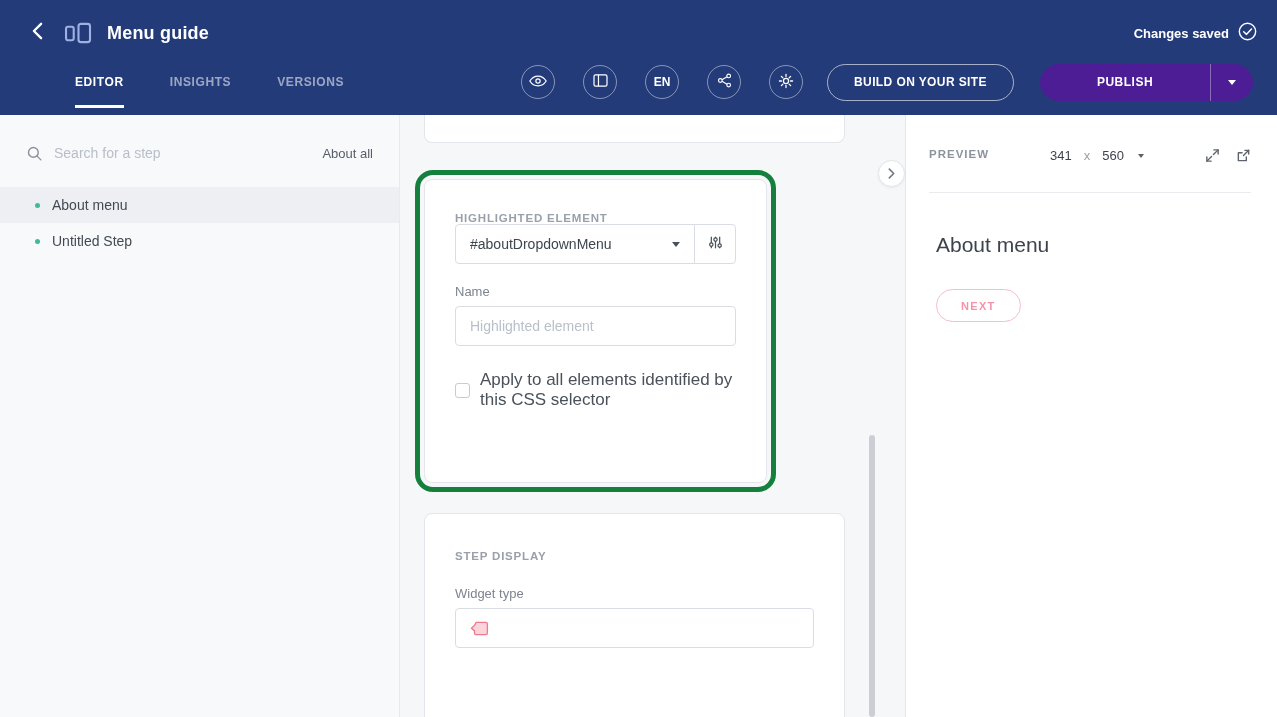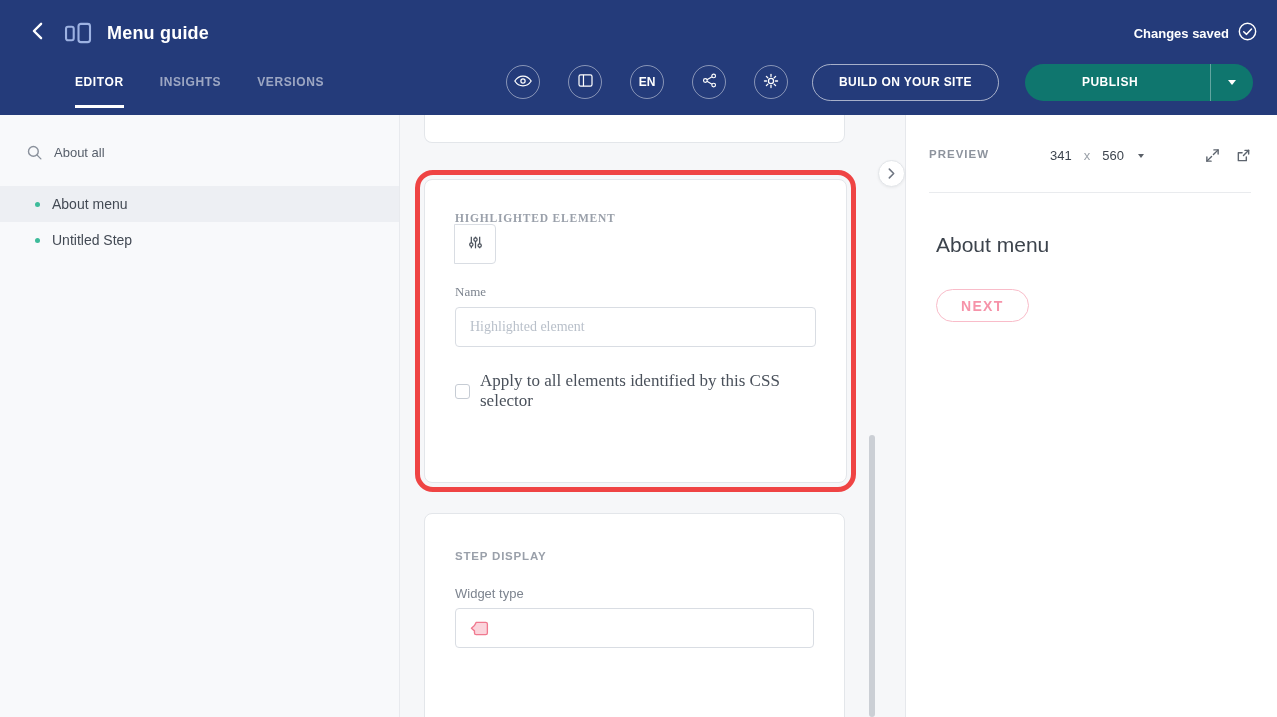--- a/index.html
+++ b/index.html
@@ -13,31 +13,31 @@
 
   
   .topbar { position:absolute; top:0; left:0; right:0; height:115px; background:#243b7a; color:#fff; }
   .topbar-row1 { display:flex; align-items:center; height:56px; padding:10px 20px 0 24px; }
   .back-btn { width:26px; height:26px; display:flex; align-items:center; justify-content:center; cursor:pointer; margin-right:14px; }
   .logo-ic { margin-right:14px; display:flex; align-items:center; }
   .app-title { font-size:18px; font-weight:600; letter-spacing:.2px; }
   .spacer { flex:1; }
   .changes-saved { display:flex; align-items:center; gap:9px; font-size:13px; font-weight:700; }
   .topbar-row2 { display:flex; align-items:center; height:52px; padding:0 24px 0 75px; }
-  .tabs { display:flex; gap:36px; align-self:stretch; }
+  .tabs { display:flex; gap:46px; align-self:stretch; }
   .tab { display:flex; align-items:center; font-size:12px; font-weight:700; letter-spacing:.6px;
          color:rgba(255,255,255,.55); cursor:pointer; border-bottom:3px solid transparent; padding-top:3px; }
   .tab.active { color:#fff; border-bottom-color:#fff; }
   .circle-icons { margin-left:auto; display:flex; gap:28px; }
   .circle-btn { width:34px; height:34px; border-radius:50%; border:1px solid rgba(255,255,255,.45);
                 display:flex; align-items:center; justify-content:center; cursor:pointer; font-size:12px; font-weight:700; }
   .build-btn { margin-left:24px; height:37px; padding:0 26px; border:1px solid rgba(255,255,255,.6);
                border-radius:19px; background:transparent; color:#fff; font-size:12px; font-weight:700;
                letter-spacing:.4px; display:flex; align-items:center; cursor:pointer; font-family:inherit; }
-  .publish-group { margin-left:26px; height:37px; display:flex; border-radius:19px; overflow:hidden; background:#0f766e;gap:15px; }
+  .publish-group { margin-left:26px; height:37px; display:flex; border-radius:19px; overflow:hidden; background:#4c1d95; }
   .publish-main { width:170px; display:flex; align-items:center; justify-content:center; color:#fff;
                   font-size:12px; font-weight:700; letter-spacing:.5px; cursor:pointer; }
   .publish-caret { width:43px; display:flex; align-items:center; justify-content:center;
                    border-left:1px solid rgba(255,255,255,.35); cursor:pointer; }
   .caret-down-white { width:0; height:0; border-left:4px solid transparent; border-right:4px solid transparent; border-top:5px solid #fff; }
 
   
   .body { position:absolute; top:115px; left:0; right:0; bottom:0; display:flex; }
 
   
@@ -51,22 +51,22 @@
   .step-item { height:36px; display:flex; align-items:center; padding-left:35px; cursor:pointer;
                font-size:14px; color:#434a54; }
   .step-item.selected { background:#edeff3; }
   .step-dot { width:5px; height:5px; border-radius:50%; background:#3dbb9a; margin-right:12px; flex:none; }
 
   
   .main { width:505px; position:relative; background:#f6f7f9; }
   .card { background:#fff; border:1px solid #e3e6ea; border-radius:8px; }
   .partial-card { position:absolute; left:24px; top:0; width:421px; height:28px; background:#fff;
                   border:1px solid #e3e6ea; border-top:none; border-radius:0 0 8px 8px; }
-  .highlight-wrap { position:absolute; left:15px; top:55px; width:441px; height:322px;
-                    border:5px solid #ef4444; border-radius:18px; padding:4px;font-family:Liberation Serif, serif; }
+  .highlight-wrap { position:absolute; left:15px; top:55px; width:361px; height:322px;
+                    border:5px solid #15803d; border-radius:18px; padding:4px; }
   .highlight-card { width:100%; height:100%; padding:32px 30px 0; }
   .section-title { font-size:11.5px; font-weight:700; color:#9aa0aa; letter-spacing:.8px; }
   .field-label { font-size:13px; color:#7d848f; margin-bottom:7px; }
   .mt-lg { margin-top:24px; }
   .mt-md { margin-top:20px; }
   .select-row { display:flex; }
   .select { height:40px; border:1px solid #d9dde3; border-radius:4px; background:#fff; display:flex;
             align-items:center; padding:0 14px; font-size:14px; color:#3e454f; cursor:pointer; }
   .select .grow { flex:1; }
   .select-flex { flex:1; border-radius:4px 0 0 4px; }
@@ -96,21 +96,21 @@
   .preview-size { display:flex; align-items:center; gap:12px; font-size:13px; color:#3e454f; cursor:pointer; }
   .preview-size .sep { color:#9aa0a8; }
   .caret-down-sm { width:0; height:0; border-left:3.5px solid transparent; border-right:3.5px solid transparent;
                    border-top:4.5px solid #5a6068; margin-left:2px; }
   .preview-actions { display:flex; gap:16px; }
   .icon-btn { display:flex; align-items:center; justify-content:center; cursor:pointer; }
   .preview-body { padding:40px 30px 0 30px; }
   .preview-step-title { font-size:21px; color:#3c434c; font-weight:400; }
   .next-btn { margin-top:32px; display:inline-flex; align-items:center; justify-content:center;
               height:33px; padding:0 24px; border:1px solid #f9bcc9; border-radius:17px; background:#fff;
-              color:#f693a9; font-size:14px; font-weight:700; letter-spacing:1.3px; cursor:pointer; font-family:inherit; }
+              color:#f693a9; font-size:11px; font-weight:700; letter-spacing:1.3px; cursor:pointer; font-family:inherit; }
 </style>
 </head>
 <body>
 
 <div class="app">
 
   <header class="topbar">
     <div class="topbar-row1">
       <span class="back-btn">
         <span>
@@ -203,20 +203,21 @@
   <div class="body">
 
     <aside class="sidebar">
       <div class="search-row">
         <span class="search-ic">
           <svg viewBox="0 0 16 16" width="15" height="15">
               <circle cx="6.8" cy="6.8" r="5.2" fill="none" stroke="#8a919c" stroke-width="1.5"></circle>
               <line x1="10.8" y1="10.8" x2="14.8" y2="14.8" stroke="#8a919c" stroke-width="1.5" stroke-linecap="round"></line>
             </svg>
         </span>
+        <input class="search-input" type="text" placeholder="Search for a step" style="">
         <span class="expand-all">About all</span>
       </div>
       <div class="step-item selected">
         <span class="step-dot"></span>
         <span>About menu</span>
       </div>
       <div class="step-item">
         <span class="step-dot"></span>
         <span>Untitled Step</span>
       </div>
@@ -224,20 +225,24 @@
 
     <main class="main">
 
       <div class="partial-card"></div>
 
       <div class="highlight-wrap">
         <section class="card highlight-card">
           <div class="section-title">HIGHLIGHTED ELEMENT</div>
 
           <div class="select-row">
+            <div class="select select-flex">
+              <span class="grow">#aboutDropdownMenu</span>
+              <span class="caret-down"></span>
+            </div>
             <span class="filter-btn">
               <span>
                 <svg viewBox="0 0 18 18" width="15" height="15">
                     <g stroke="#4a515b" stroke-width="1.5">
                       <line x1="4" y1="2" x2="4" y2="16"></line>
                       <line x1="9" y1="2" x2="9" y2="16"></line>
                       <line x1="14" y1="2" x2="14" y2="16"></line>
                     </g>
                     <circle cx="4" cy="11.5" r="2" fill="#fff" stroke="#4a515b" stroke-width="1.5"></circle>
                     <circle cx="9" cy="5.5" r="2" fill="#fff" stroke="#4a515b" stroke-width="1.5"></circle>

